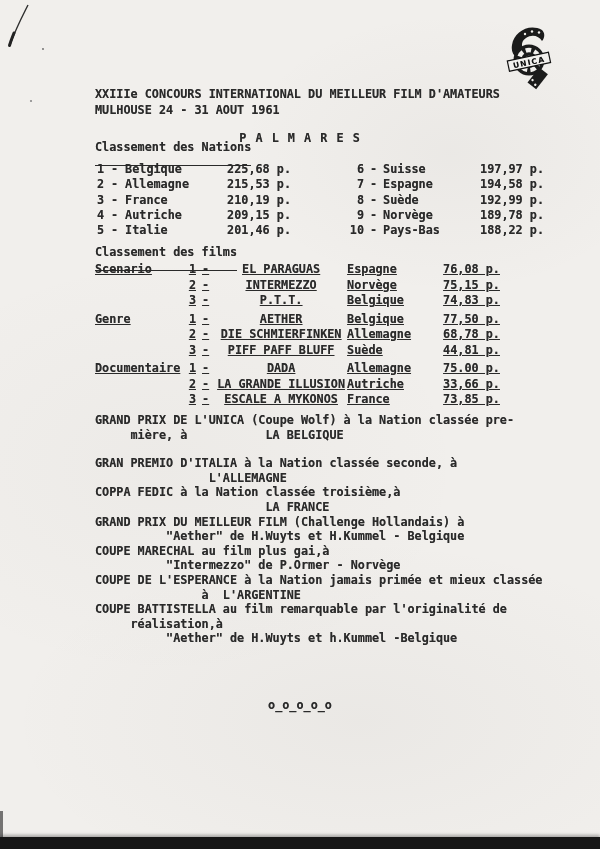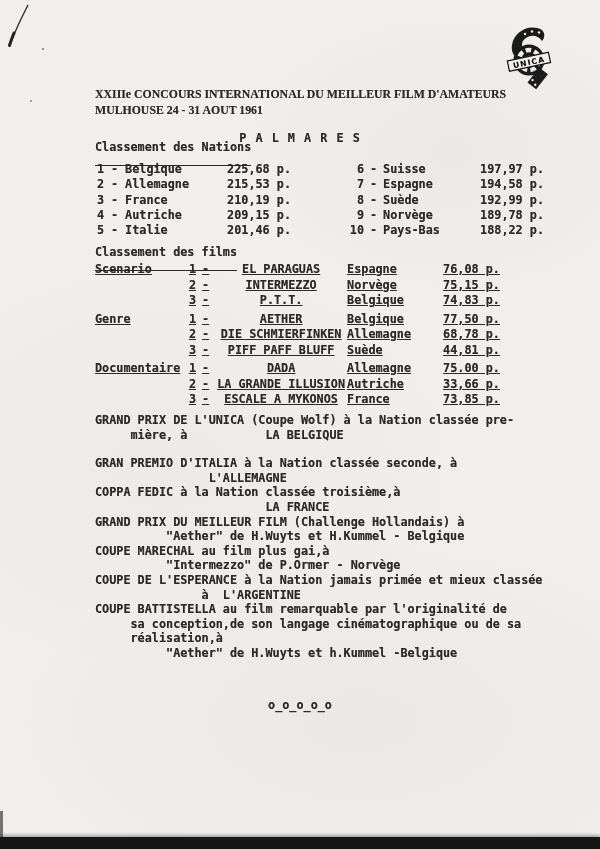--- a/index.html
+++ b/index.html
@@ -12,21 +12,21 @@
       #f1efec;
     font-family:"DejaVu Sans Mono", monospace;
     font-weight:bold; color:#2a2a2a; font-size:11.8px;
     text-shadow:0 0 0.5px rgba(45,45,45,0.55);
   }
   .line { white-space:pre; }
   .abs { position:absolute; }
 
   
   .hdr { top:86px; left:95px; }
-  .hdr .line { height:16px; line-height:16px;font-family:Liberation Serif, serif; }
+  .hdr .line { height:16px; line-height:16px; }
   .palmares { top:122px; left:95px; width:410px; text-align:center; letter-spacing:1px; height:16px; line-height:16px;margin-top:8px; }
 
   
   .sec-head { height:16px; line-height:16px; }
   .sec-head span { display:inline-block; border-bottom:1.6px solid #2a2a2a; padding-bottom:10px; }
   .nations-head { top:139px; left:95px; }
   .films-head   { top:244px; left:95px; }
 
   
   .nations { top:162px; left:95px; right:20px; display:flex; }
@@ -277,21 +277,20 @@
     <div class="prize">
       <div class="line">COUPE MARECHAL au film plus gai,à</div>
       <div class="line">          "Intermezzo" de P.Ormer - Norvège</div>
     </div>
     <div class="prize">
       <div class="line">COUPE DE L'ESPERANCE à la Nation jamais primée et mieux classée</div>
       <div class="line">               à  L'ARGENTINE</div>
     </div>
     <div class="prize">
       <div class="line">COUPE BATTISTELLA au film remarquable par l'originalité de</div>
-      <div class="line">     sa conception,de son langage cinématographique ou de sa</div>
       <div class="line">     réalisation,à</div>
       <div class="line">          "Aether" de H.Wuyts et h.Kummel -Belgique</div>
     </div>
   </div>
 
   <div class="abs footer">o_o_o_o_o</div>
 
   <div class="abs edge-mark"></div>
   <div class="abs bottom-band"></div>
 

